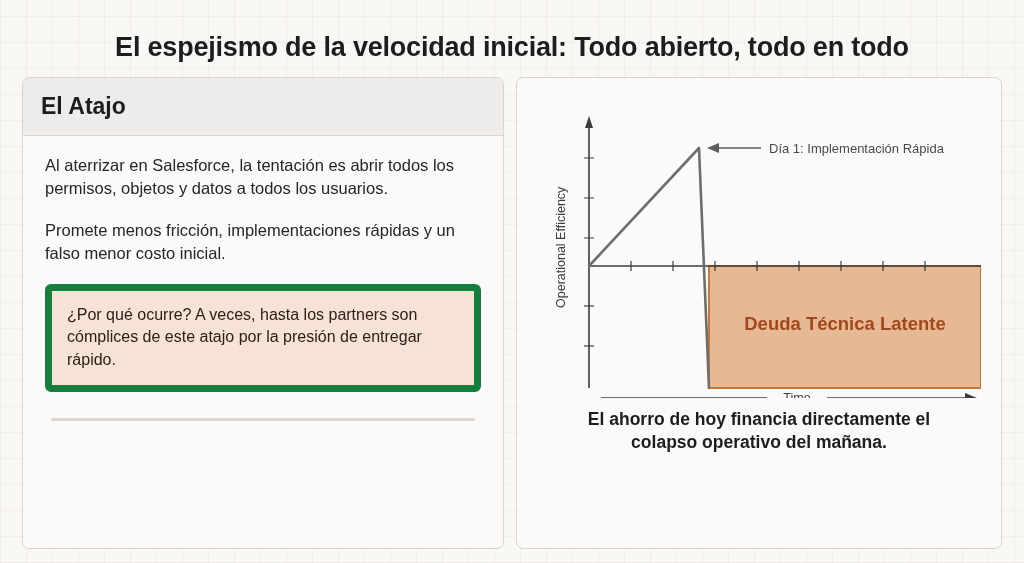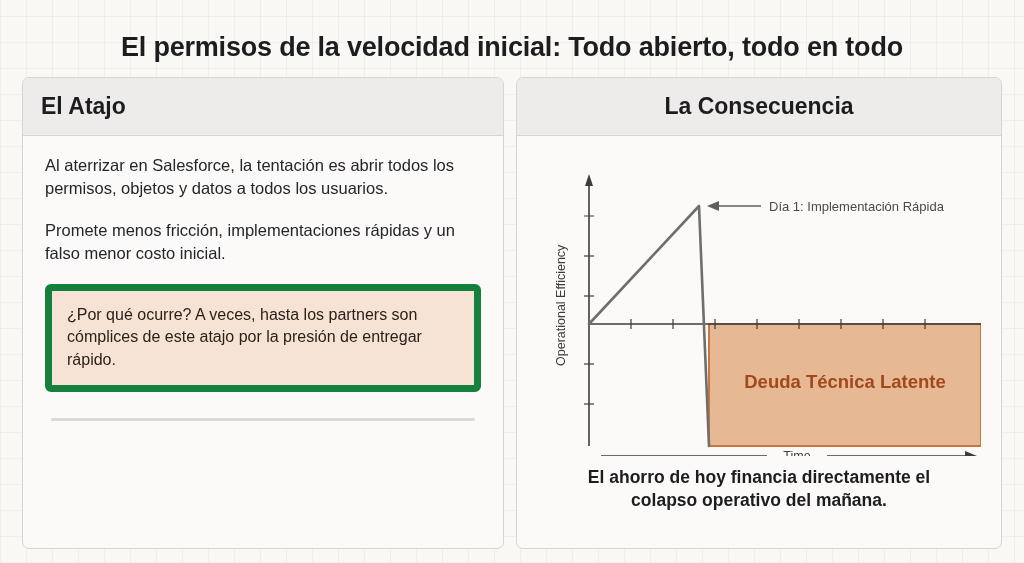--- a/index.html
+++ b/index.html
@@ -106,38 +106,35 @@
     margin-top: 10px;
     padding: 0 24px;
   }
 </style>
 </head>
 <body>
 
 <div id="page">
   <div id="grid"></div>
 
-  <h1 id="title">El permisos de la velocidad inicial: Todo abierto, todo en todo</h1>
+  <h1 id="title">El espejismo de la velocidad inicial: Todo abierto, todo en todo</h1>
 
   <section class="panel" id="panel-left">
     <div class="panel-head" id="head-left">
       <h2>El Atajo</h2>
     </div>
     <div class="panel-body">
       <p class="para">Al aterrizar en Salesforce, la tentación es abrir todos los permisos, objetos y datos a todos los usuarios.</p>
       <p class="para">Promete menos fricción, implementaciones rápidas y un falso menor costo inicial.</p>
       <div class="callout">¿Por qué ocurre? A veces, hasta los partners son cómplices de este atajo por la presión de entregar rápido.</div>
       <div class="divider"></div>
     </div>
   </section>
 
   <section class="panel" id="panel-right">
-    <div class="panel-head" id="head-right">
-      <h2>La Consecuencia</h2>
-    </div>
     <div class="panel-body">
 
       <div id="chart-wrap">
         <svg id="chart-svg" width="442" height="300" viewBox="0 0 442 300">
 
           <path id="debt-area" d="M 170 168 L 170 290 L 442 290 L 442 168 Z" fill="#e6b894" stroke="#c8773e" stroke-width="2"></path>
 
           <line x1="50" y1="28" x2="50" y2="290" stroke="#3c3c3c" stroke-width="1.6"></line>
           <polygon points="50,18 46,30 54,30" fill="#3c3c3c"></polygon>
 

